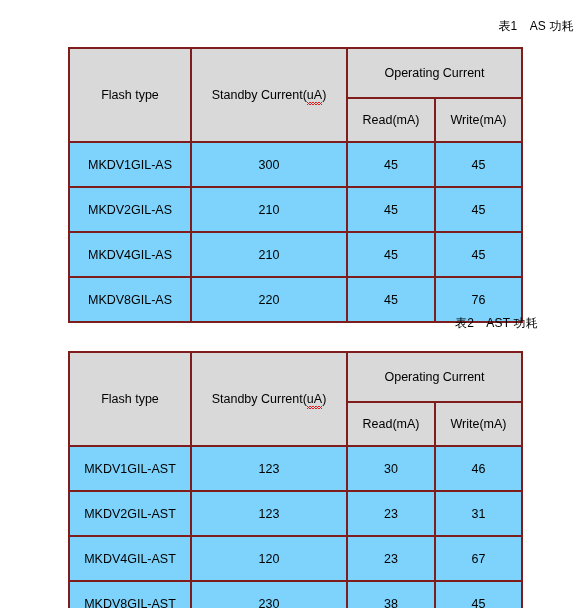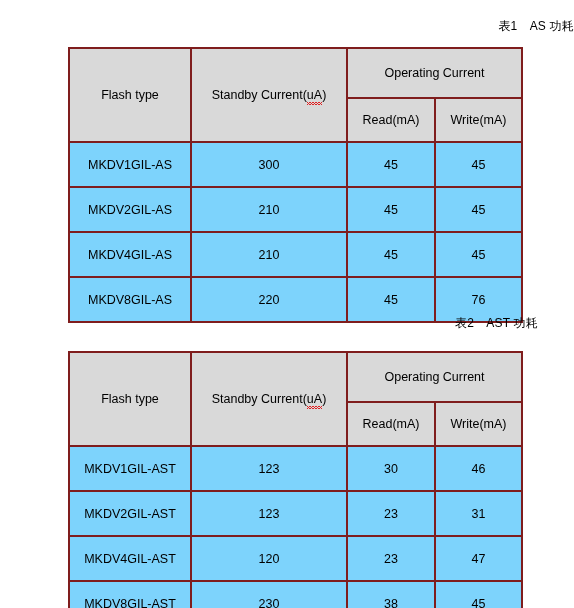--- a/index.html
+++ b/index.html
@@ -187,21 +187,21 @@
       <tr>
         <td>MKDV2GIL-AST</td>
         <td>123</td>
         <td>23</td>
         <td>31</td>
       </tr>
       <tr>
         <td>MKDV4GIL-AST</td>
         <td>120</td>
         <td>23</td>
-        <td>47</td>
+        <td>67</td>
       </tr>
       <tr>
         <td>MKDV8GIL-AST</td>
         <td>230</td>
         <td>38</td>
         <td>45</td>
       </tr>
     </tbody>
   </table>
 

